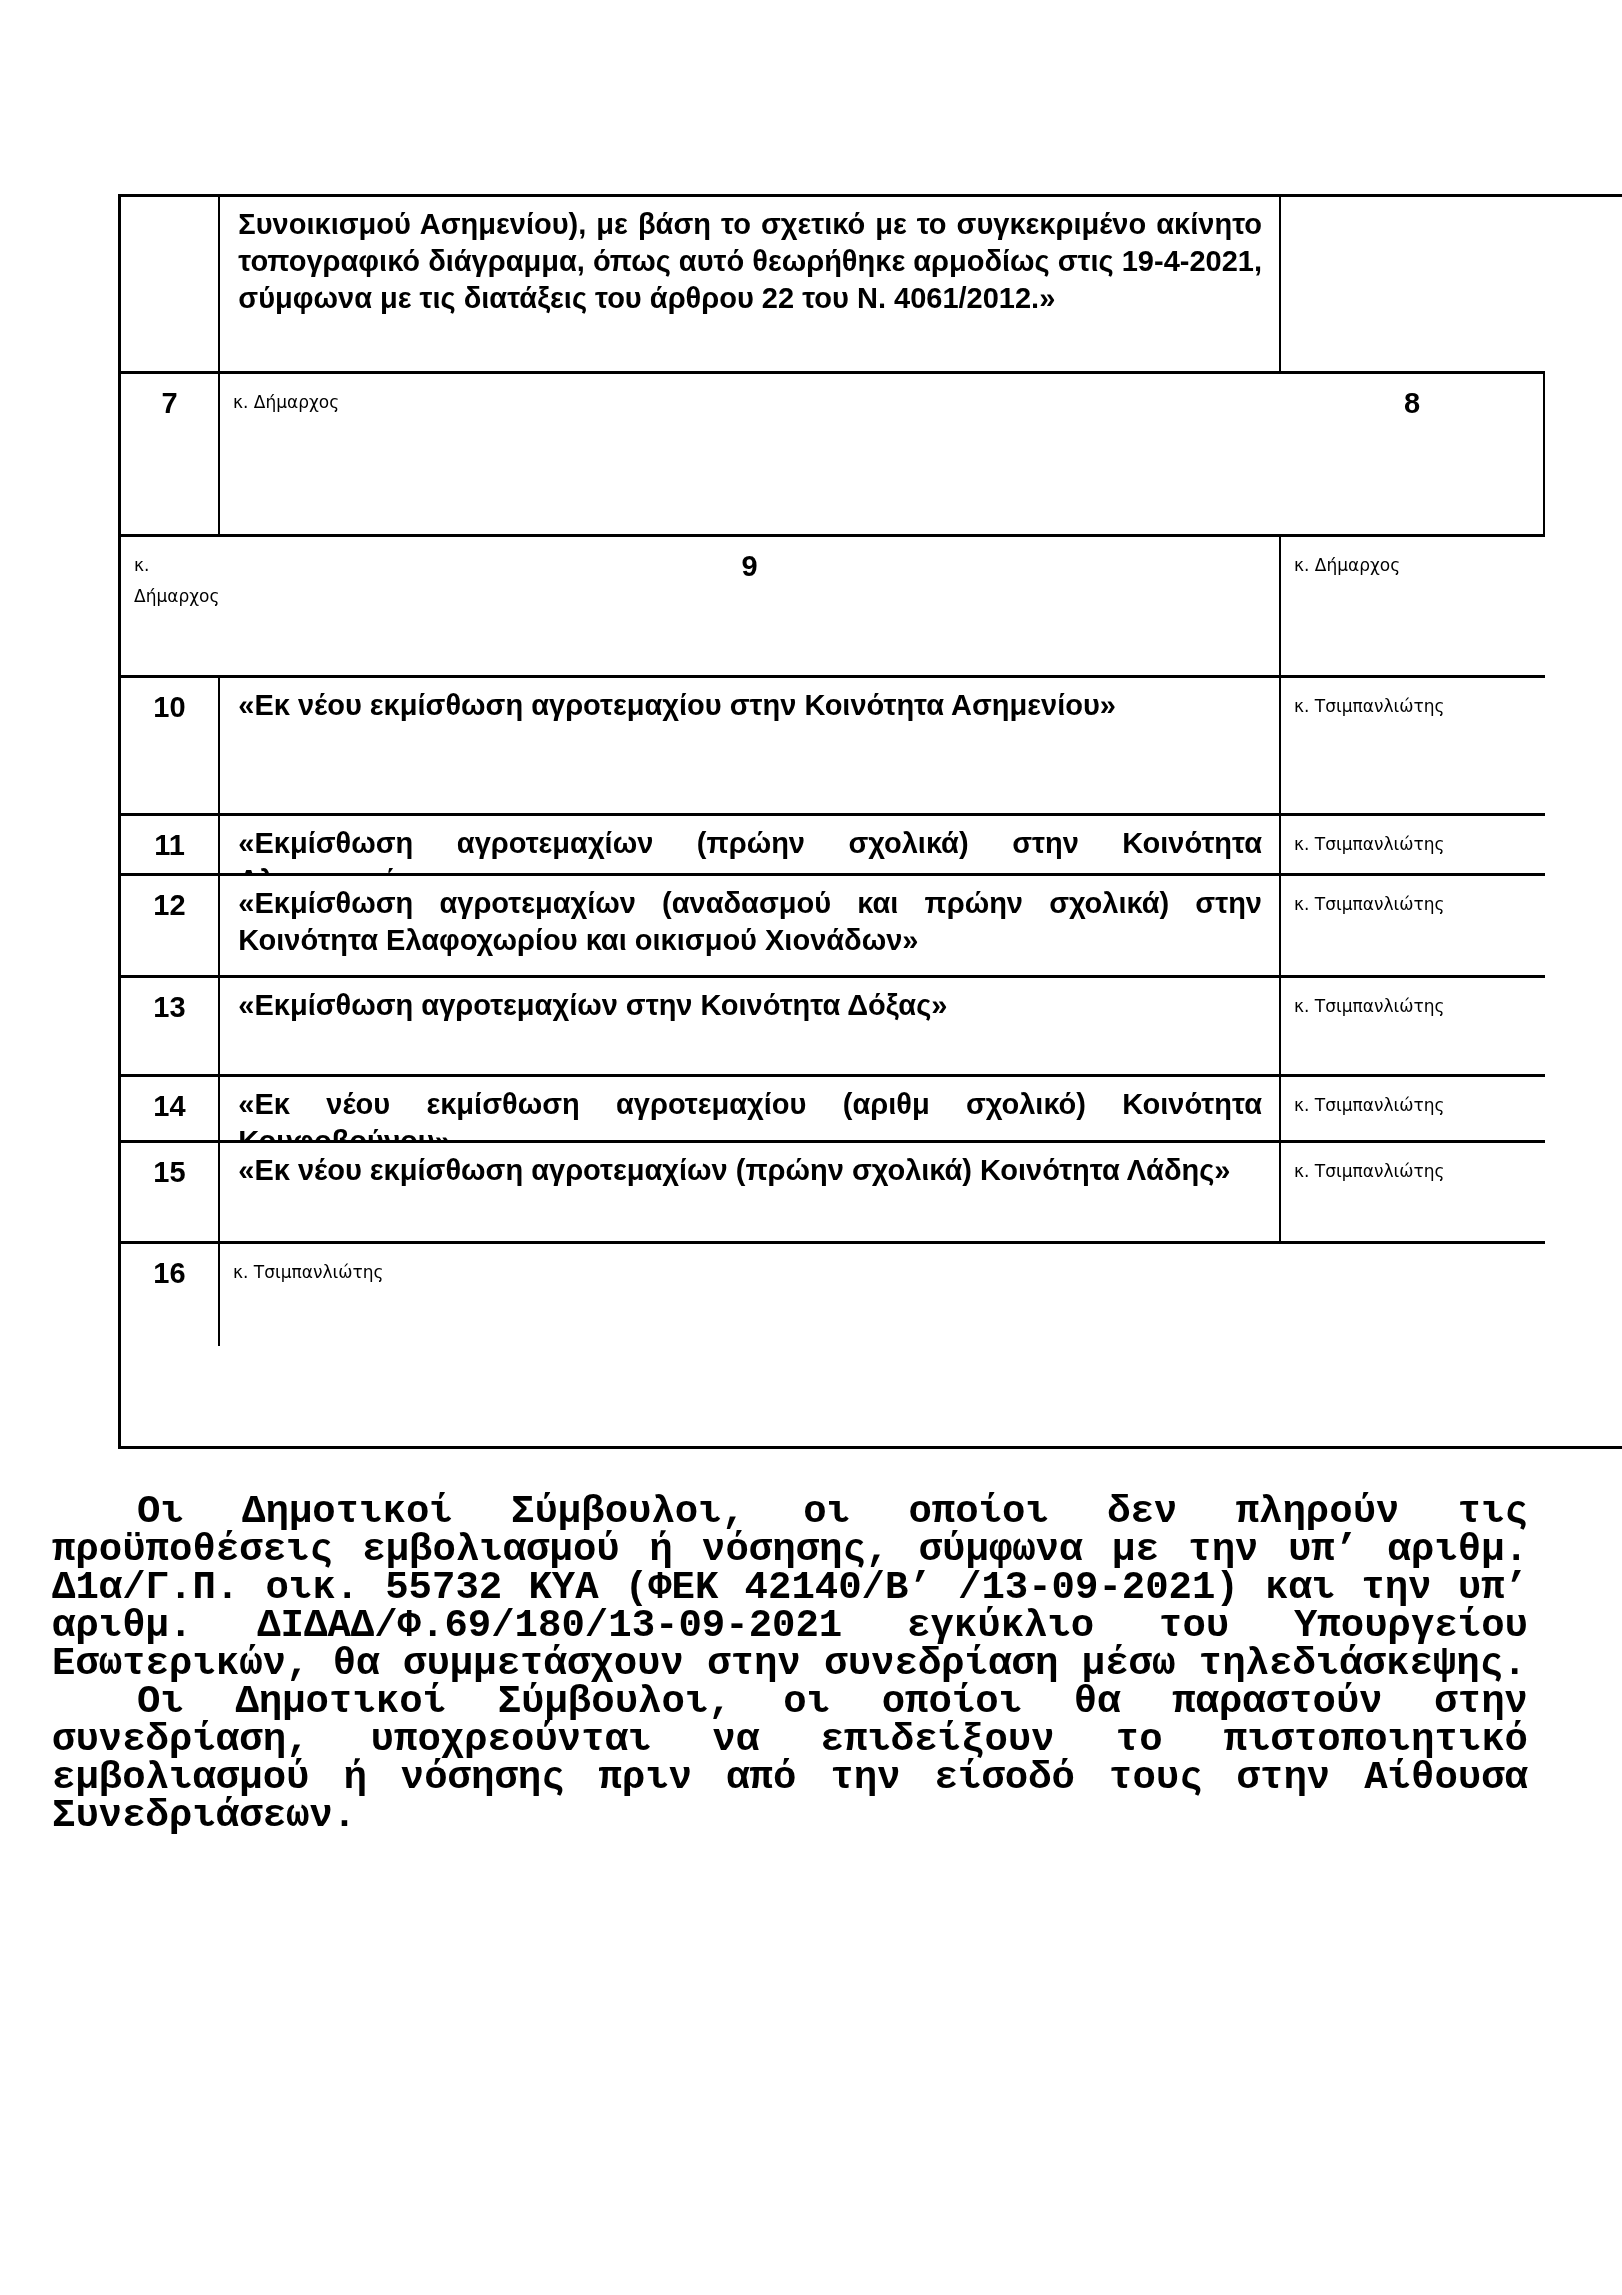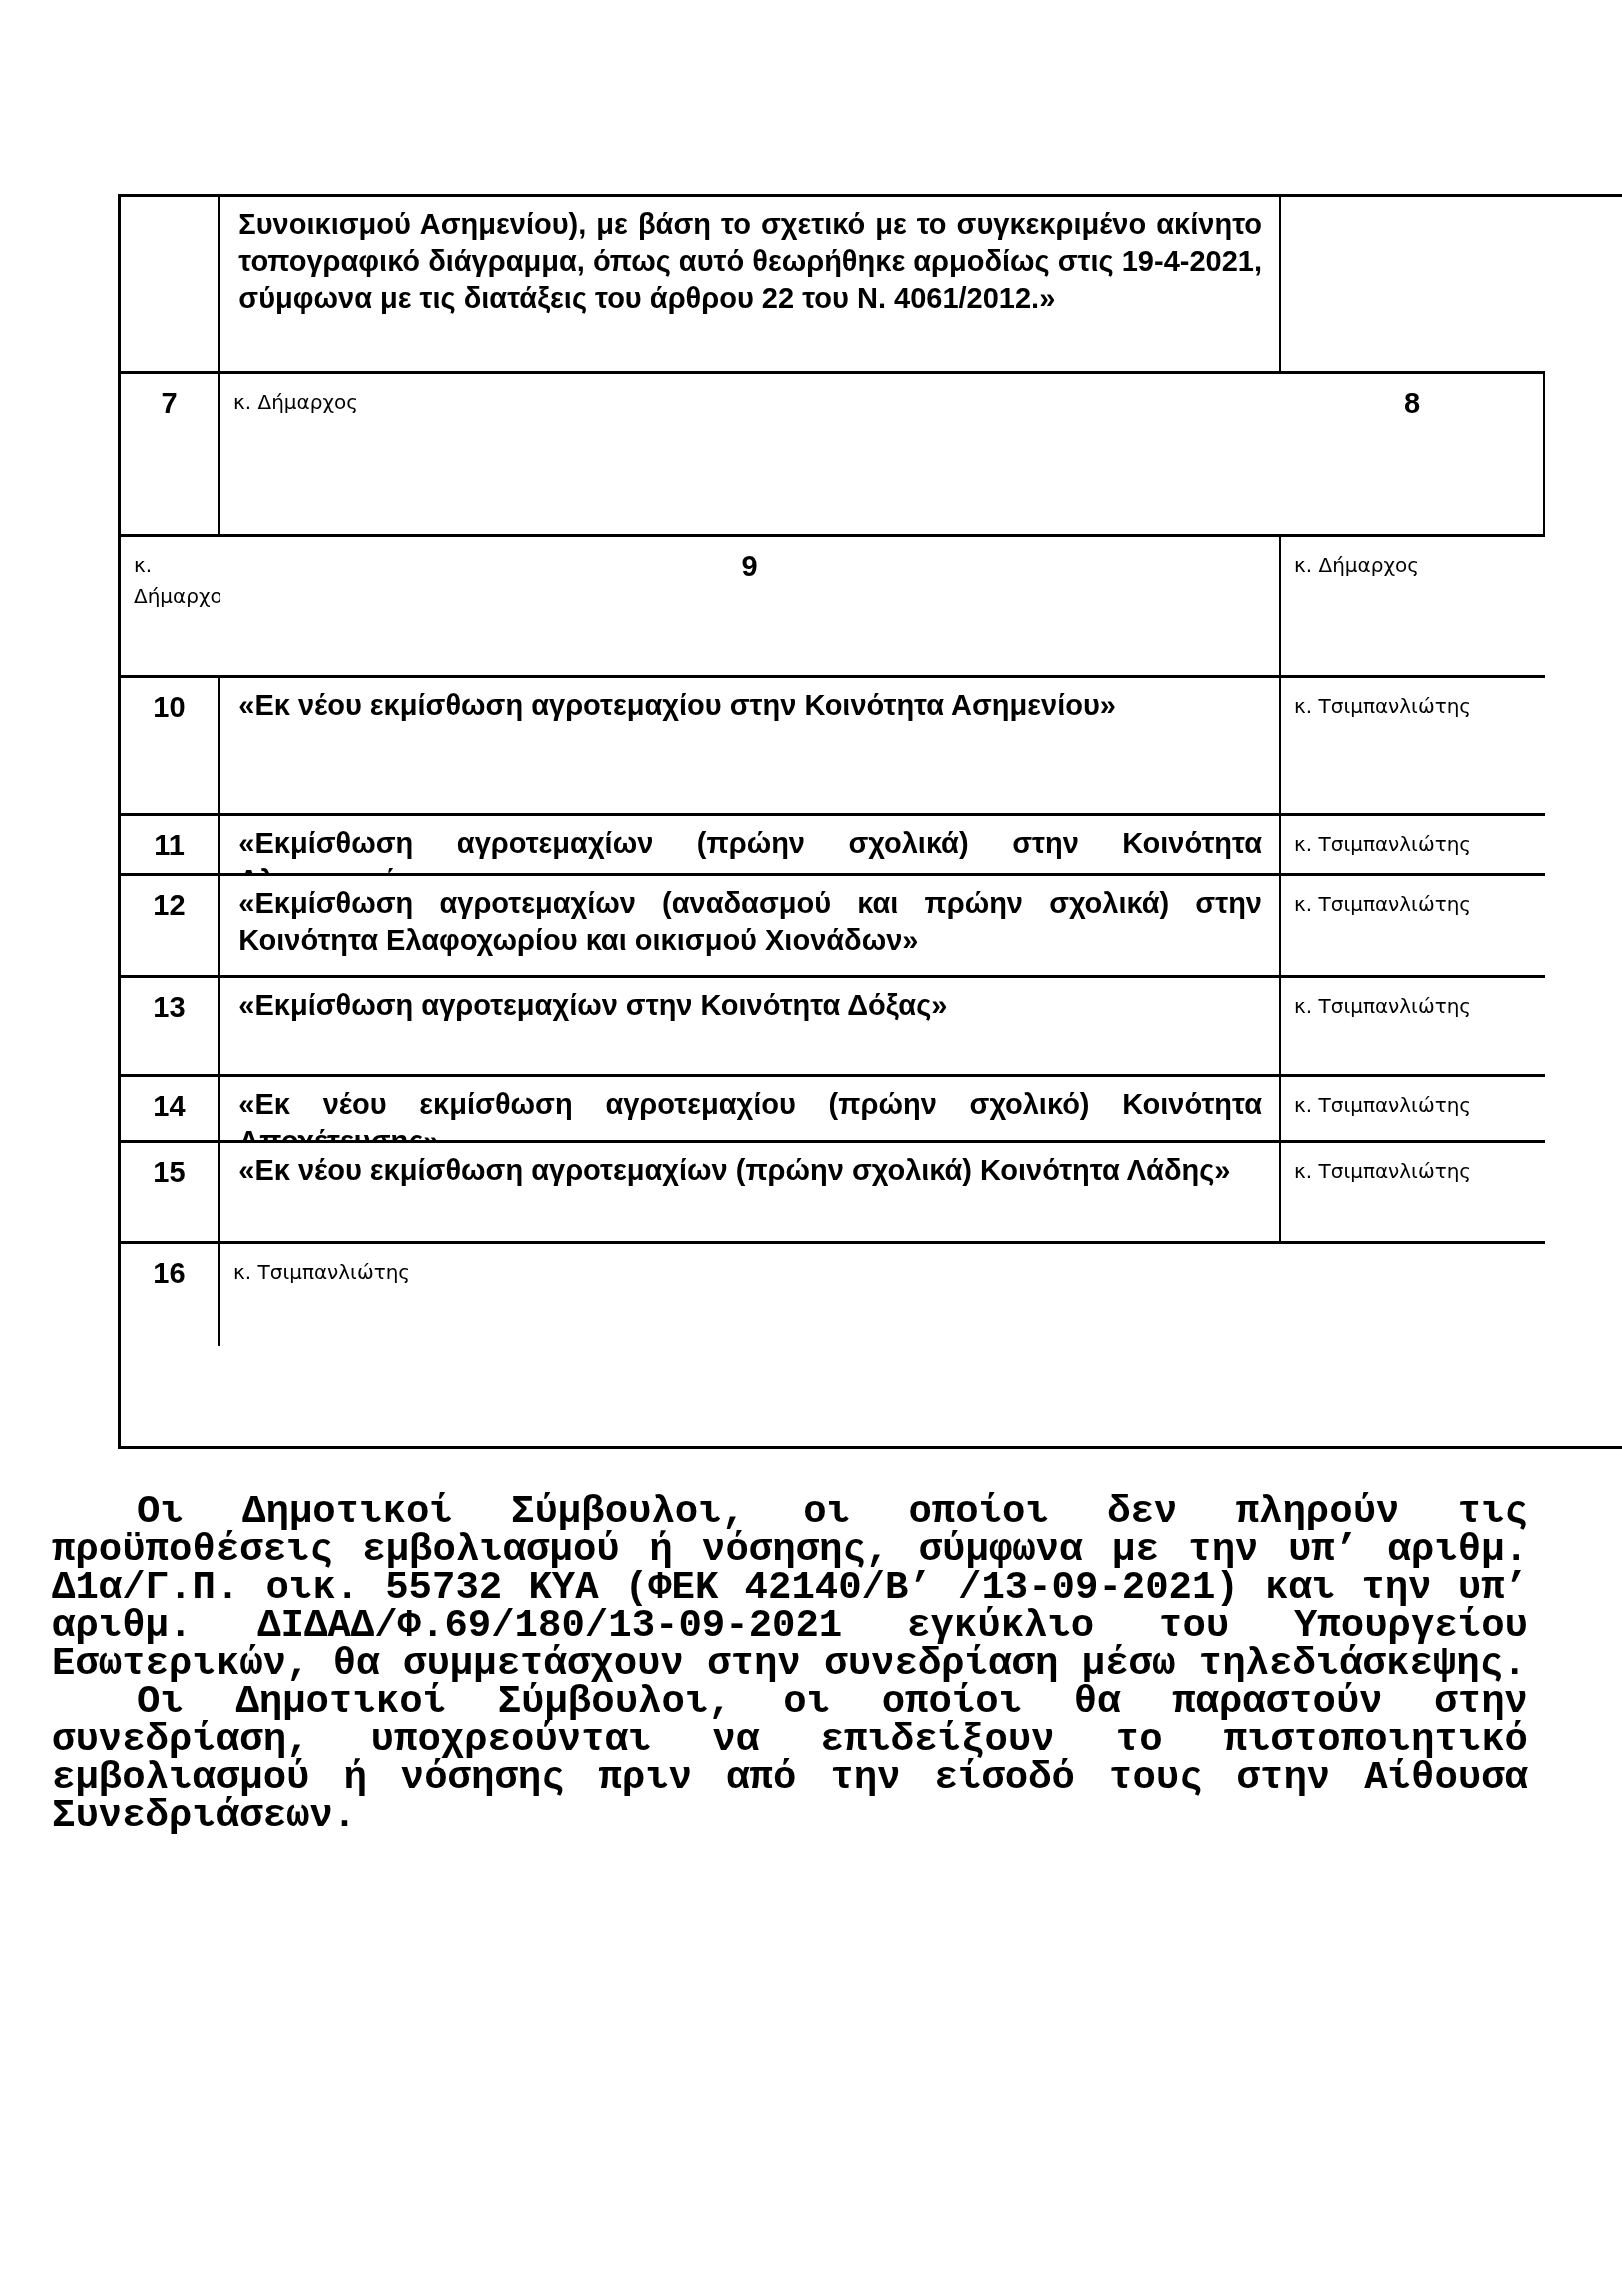--- a/index.html
+++ b/index.html
@@ -44,21 +44,21 @@
     font-family: "Liberation Sans", sans-serif;
     font-weight: bold;
     font-size: 29px;
     line-height: 37px;
     text-align: justify;
     padding: 9.2px 17px 0 18.3px;
   }
   .cell.who {
     font-family: "DejaVu Sans", sans-serif;
     font-weight: normal;
-    font-size: 20px;
+    font-size: 17px;
     line-height: 31px;
     padding: 13px 3.9px 0 13px;
   }
 
   
   .notes {
     position: absolute;
     left: 52px;
     top: 1493px;
     width: 1476px;
@@ -115,21 +115,21 @@
 
     <div class="cell num">12</div>
     <div class="cell desc">«Εκμίσθωση αγροτεμαχίων (αναδασμού και πρώην σχολικά) στην Κοινότητα Ελαφοχωρίου και οικισμού Χιονάδων»</div>
     <div class="cell who">κ. Τσιμπανλιώτης</div>
 
     <div class="cell num">13</div>
     <div class="cell desc">«Εκμίσθωση αγροτεμαχίων στην Κοινότητα Δόξας»</div>
     <div class="cell who">κ. Τσιμπανλιώτης</div>
 
     <div class="cell num">14</div>
-    <div class="cell desc">«Εκ νέου εκμίσθωση αγροτεμαχίου (πρώην σχολικό) Κοινότητα Αποχέτευσης»</div>
+    <div class="cell desc">«Εκ νέου εκμίσθωση αγροτεμαχίου (αριθμ σχολικό) Κοινότητα Κουφοβούνου»</div>
     <div class="cell who">κ. Τσιμπανλιώτης</div>
 
     <div class="cell num">15</div>
     <div class="cell desc">«Εκ νέου εκμίσθωση αγροτεμαχίων (πρώην σχολικά) Κοινότητα Λάδης»</div>
     <div class="cell who">κ. Τσιμπανλιώτης</div>
 
     <div class="cell num last-row">16</div>
     <div class="cell who last-row">κ. Τσιμπανλιώτης</div>
   </div>
 

